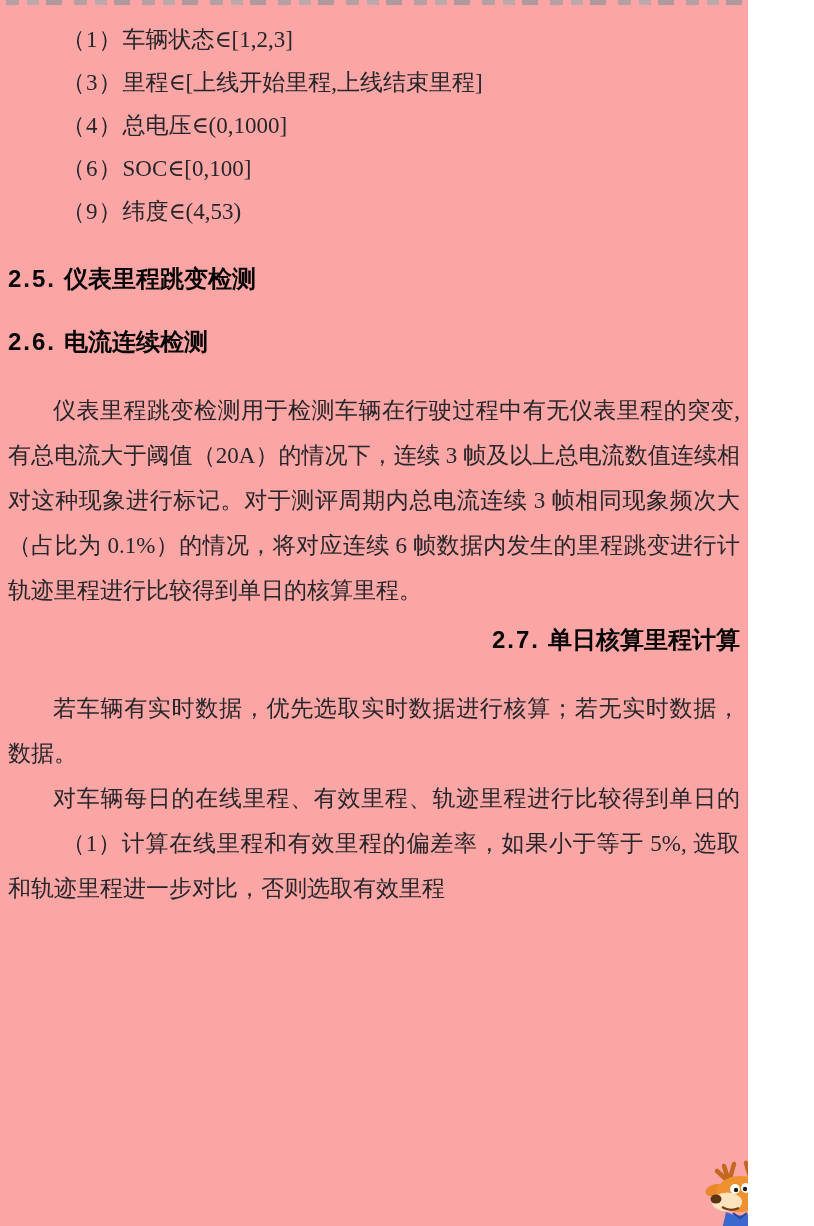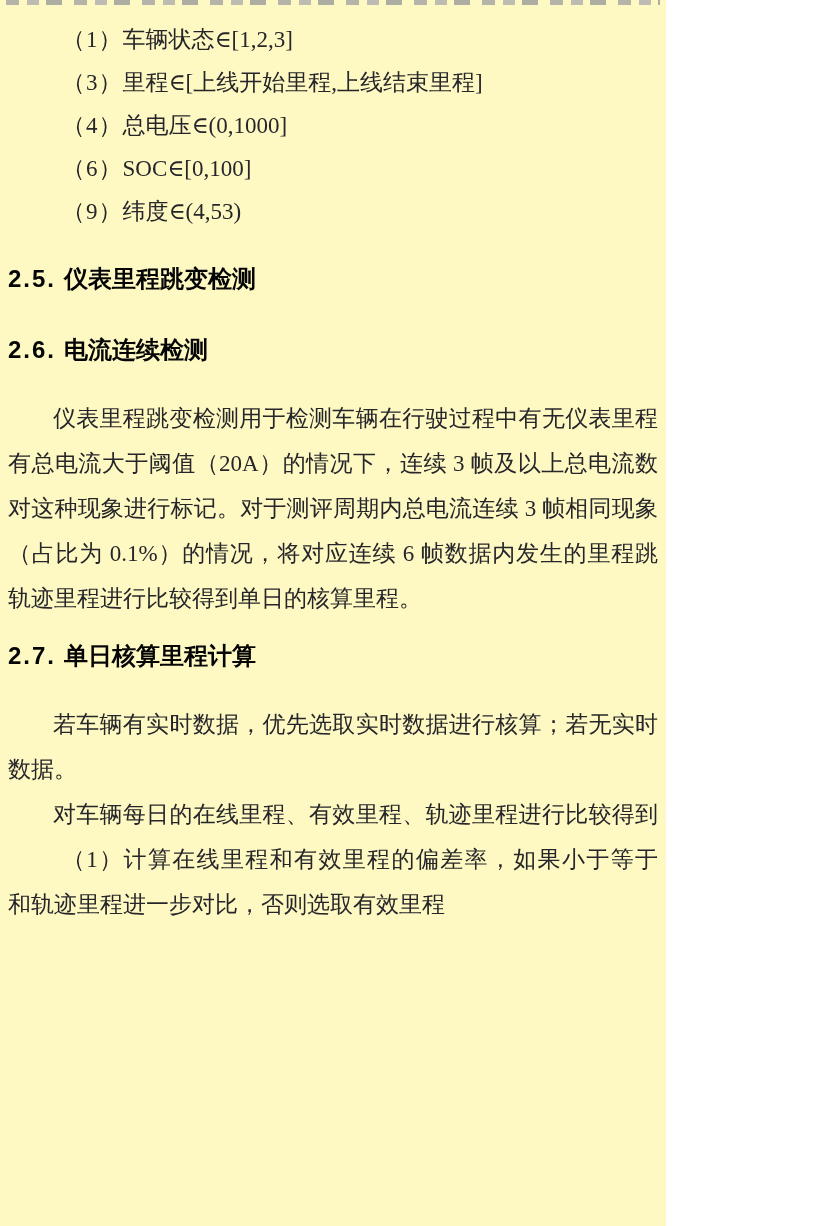--- a/index.html
+++ b/index.html
@@ -1,19 +1,19 @@
 <!DOCTYPE html>
 <html lang="zh"><head>
 <meta charset="utf-8">
 <style>
   html,body{margin:0;padding:0;background:#ffffff;}
   .page{
     position:relative;
-    width:666px;height:1226px;
-    background:#fef9c3;
+    width:748px;height:1226px;
+    background:#fca5a5;
     overflow:hidden;
     font-family:"Liberation Serif","DejaVu Serif",serif;
     color:#26262a;
   }
   
   .top-clip{
     position:absolute;top:0;left:6px;right:6px;height:5px;
     background:repeating-linear-gradient(90deg,
       #9d9da1 0 13px, transparent 13px 21px,
       #a8a8ac 21px 33px, transparent 33px 40px,
@@ -32,22 +32,22 @@
   .vitem .num{letter-spacing:1px;}
   
   .heading{
     font-family:"Liberation Sans","DejaVu Sans",sans-serif;
     font-weight:700;color:#050505;
     font-size:24px;line-height:38px;
     white-space:nowrap;
   }
   .heading .h-num{margin-right:8px;letter-spacing:2px;}
   .h-25{margin-top:27px;}
-  .h-26{margin-top:33px;}
-  .h-27{margin-top:16px;}
+  .h-26{margin-top:25px;}
+  .h-27{margin-top:8px;text-align:right;}
   
   .para{font-size:23px;}
   .p-25{margin-top:28px;}
   .p-26{margin-top:27px;}
   .p-27{margin-top:27px;}
   .line{
     line-height:45px;height:45px;
     overflow:hidden;
     white-space:nowrap;
   }

